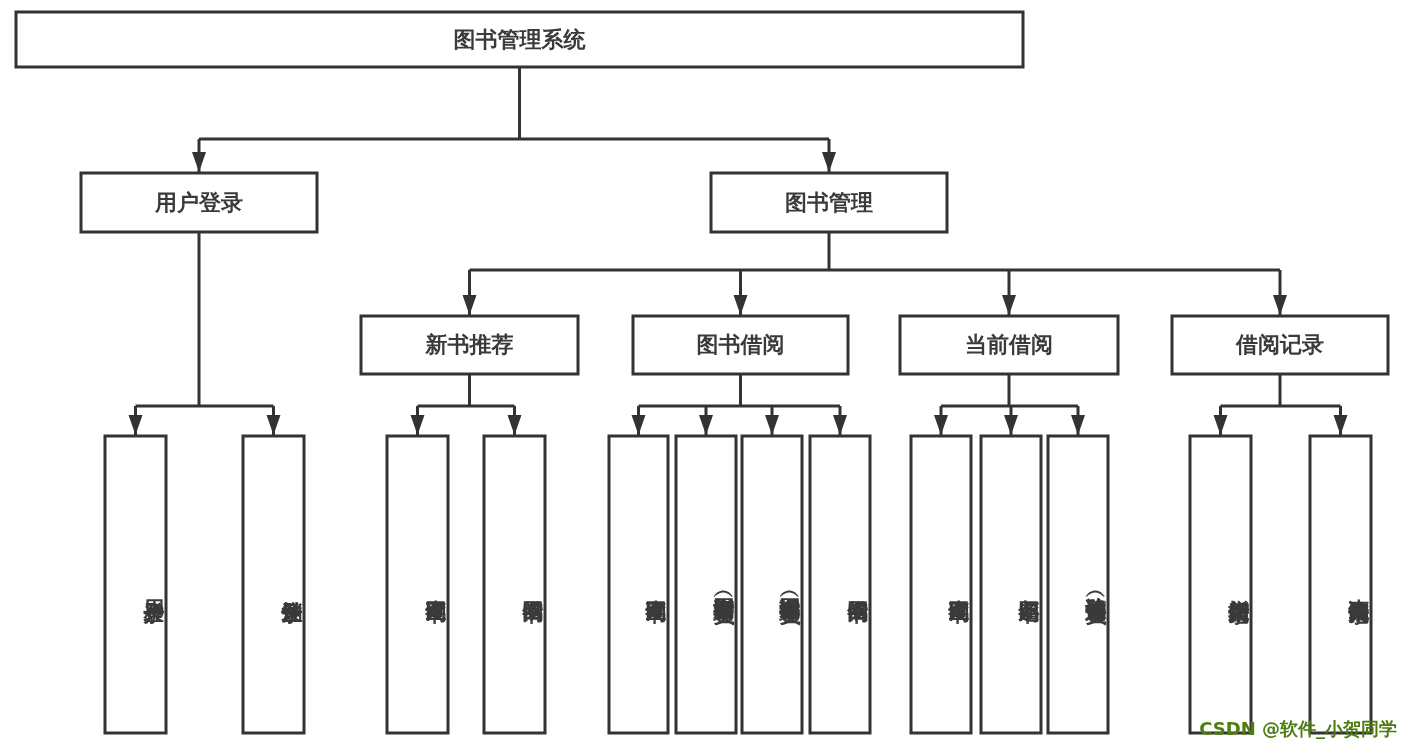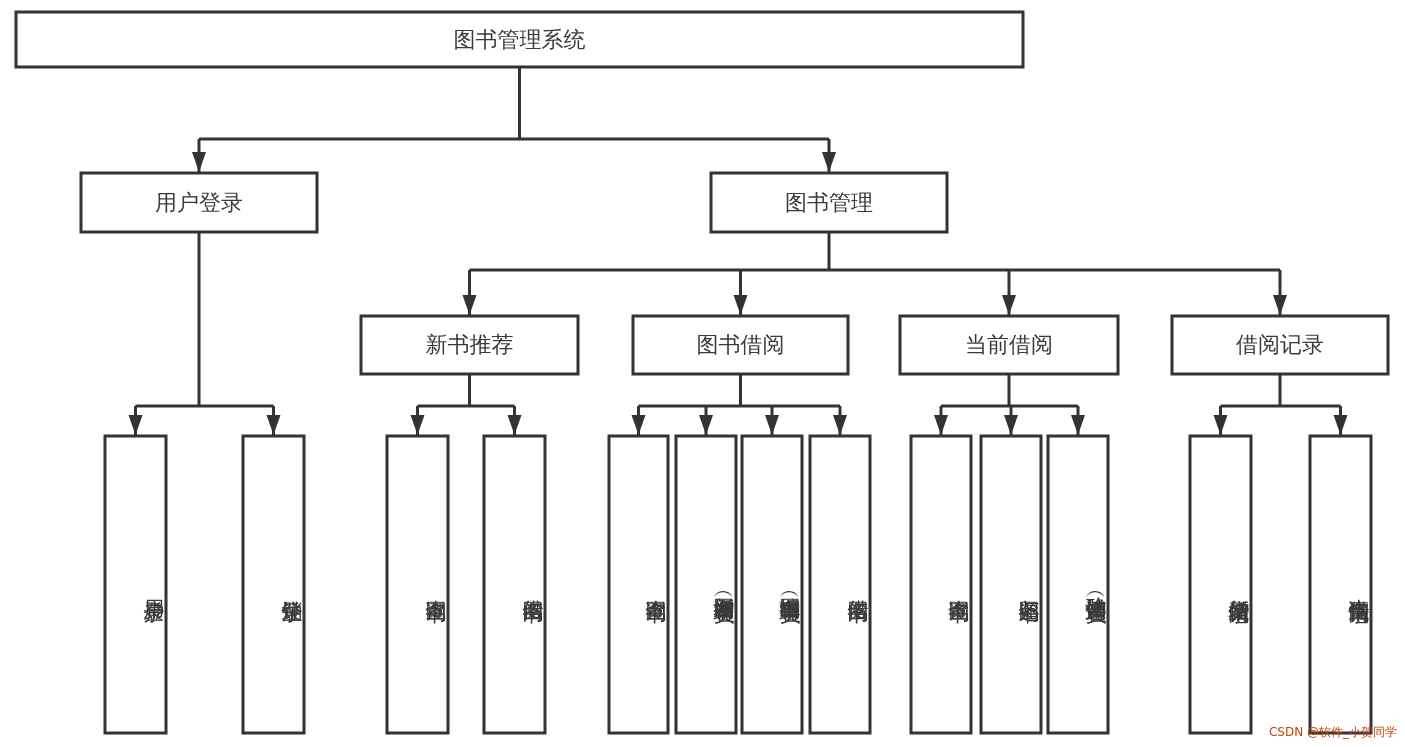--- a/index.html
+++ b/index.html
@@ -11,20 +11,21 @@
     width: 1405px;
     height: 747px;
     overflow: hidden;
     font-family: "DejaVu Sans", "Liberation Sans", sans-serif;
   }
   #diagram-root {
     position: relative;
     width: 1405px;
     height: 747px;
     background: #ffffff;
+    font-weight: bold;
   }
   svg.flow {
     position: absolute;
     inset: 0;
     width: 1405px;
     height: 747px;
     display: block;
   }
   .node-box {
     fill: #ffffff;
@@ -64,22 +65,22 @@
     display: flex;
     align-items: flex-start;
     justify-content: center;
     pointer-events: none;
   }
   .watermark {
     position: absolute;
     right: 8px;
     bottom: 6px;
     font-family: "DejaVu Sans", "Liberation Sans", sans-serif;
-    font-size: 12px;
-    color: #c2410c;
+    font-size: 18px;
+    color: #4d7c0f;
     white-space: nowrap;
   }
 </style>
 </head>
 <body>
 
 <div id="diagram-root">
 
   <svg class="flow" viewBox="0 0 1405 747">
     <g id="connectors-layer">

